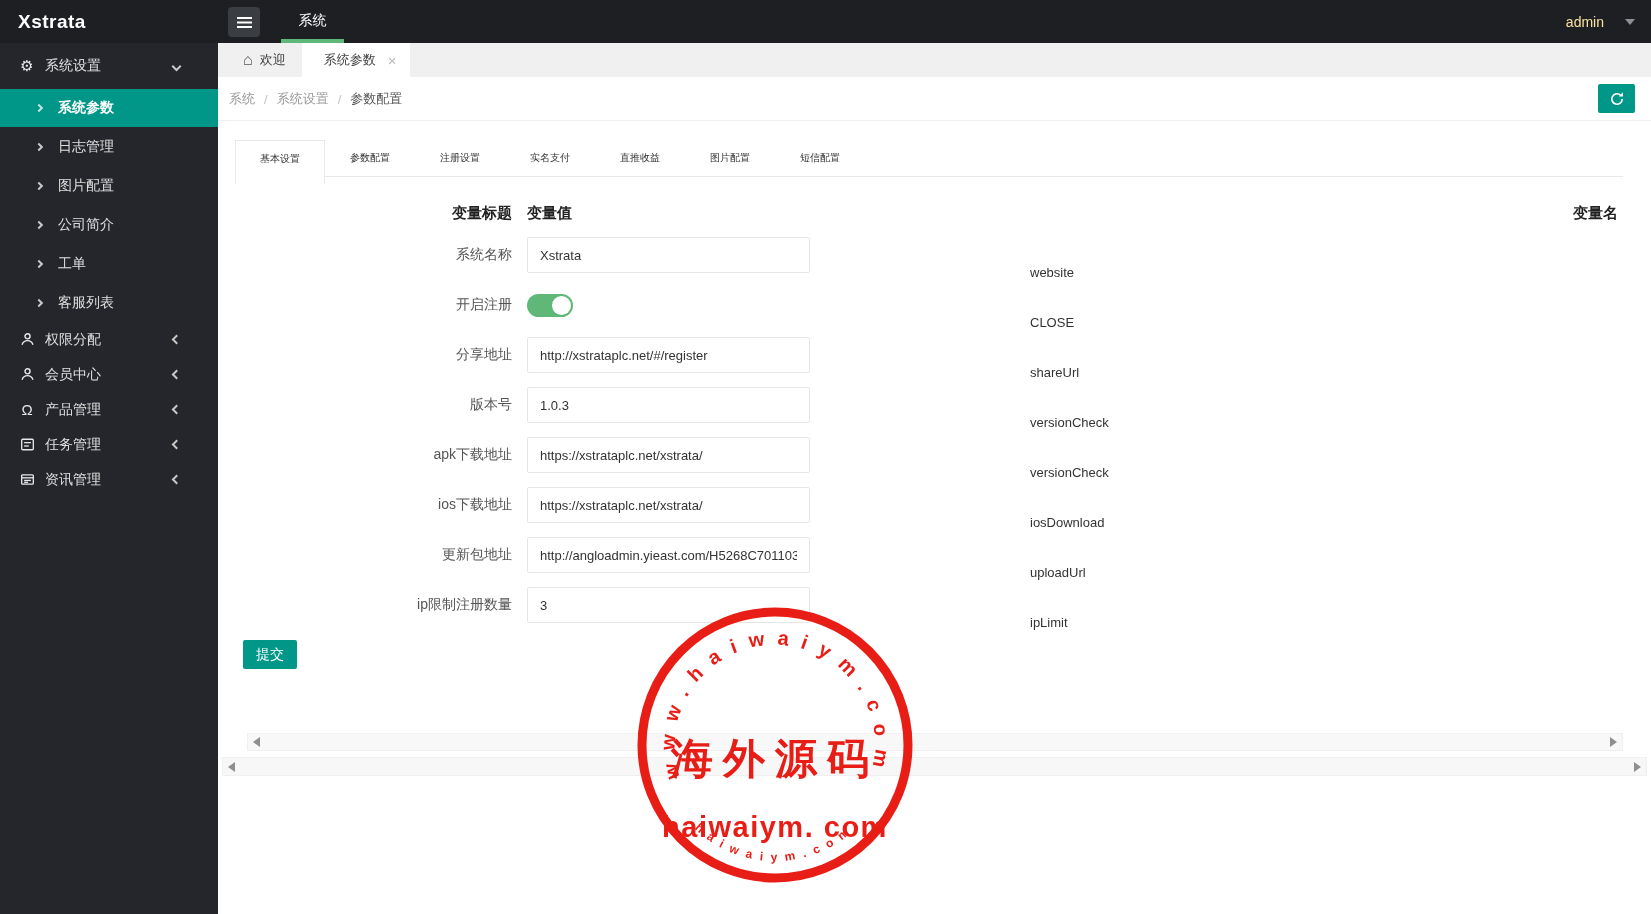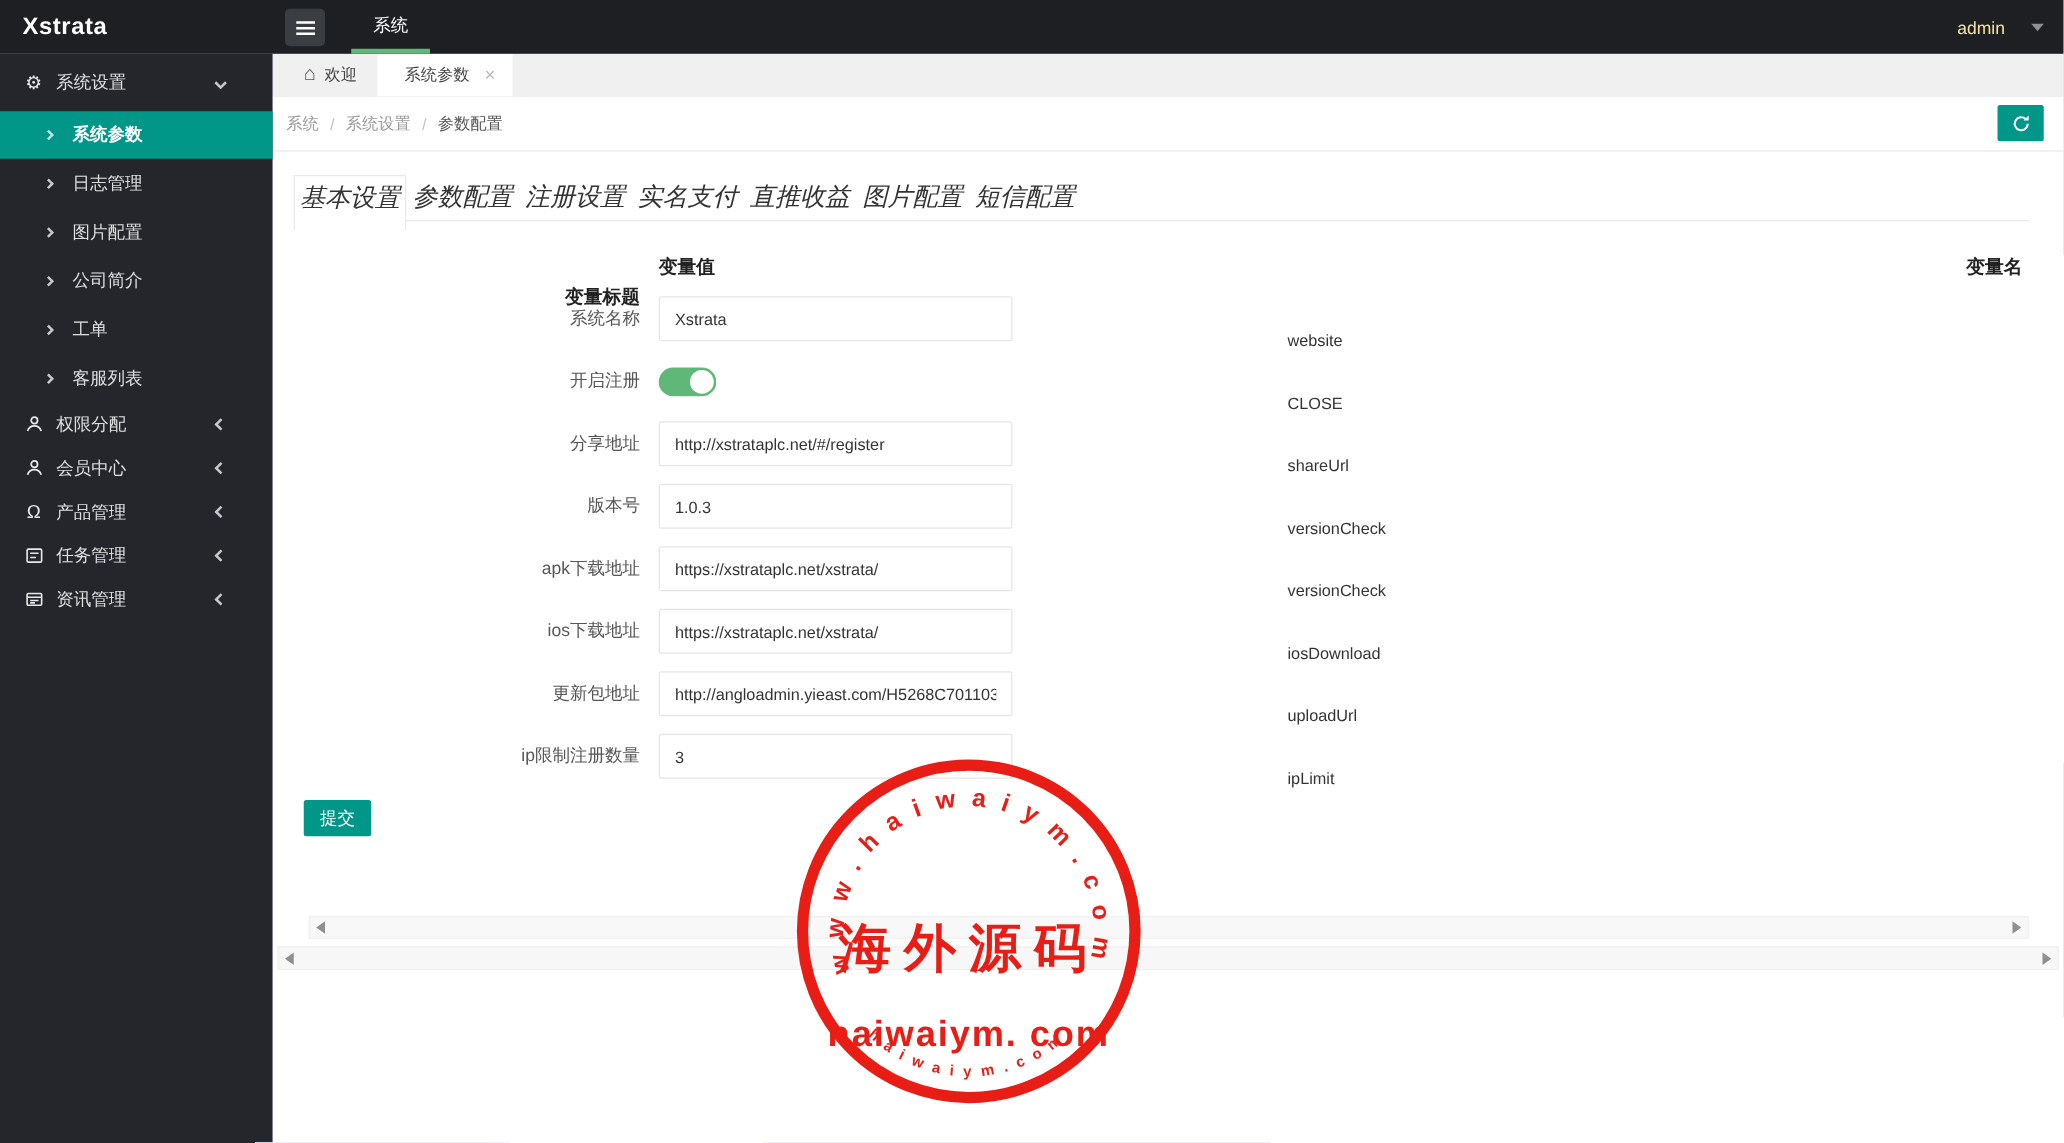--- a/index.html
+++ b/index.html
@@ -1,18 +1,18 @@
 <!DOCTYPE html>
 <html><head>
 <meta charset="utf-8">
 <style>
   * { margin:0; padding:0; box-sizing:border-box; }
   html,body { background:#fff; }
   body { font-family:"Liberation Sans","DejaVu Sans",sans-serif; }
-  .app { position:relative; width:1651px; height:914px; overflow:hidden; background:#c4b5fd; }
+  .app { position:relative; width:1651px; height:914px; overflow:hidden; background:#ef4444; }
 
   
   .topbar { position:absolute; left:0; top:0; width:1651px; height:43px; background:#1d1f23; z-index:10; }
   .logo { position:absolute; left:18px; top:0; height:43px; line-height:43px; color:#fff; font-size:19px; font-weight:bold; letter-spacing:.5px; }
   .hamburger { position:absolute; left:228px; top:7px; width:32px; height:30px; background:#3a3d42; border-radius:4px; display:flex; align-items:center; justify-content:center; cursor:pointer; }
   .hamburger svg { display:block; }
   .topnav-item { position:absolute; left:281px; top:0; width:63px; height:43px; line-height:41px; text-align:center; color:#fff; font-size:14px; cursor:pointer; border-bottom:4px solid #5FB878; }
   .usermenu { position:absolute; right:16px; top:0; height:43px; display:flex; align-items:center; gap:21px; cursor:pointer; }
   .usermenu .uname { color:#f8e3a1; font-size:14px; }
   .caret-down { width:0; height:0; border-left:5px solid transparent; border-right:5px solid transparent; border-top:6px solid #8d9094; }
@@ -45,25 +45,25 @@
   .crumb { color:#9a9a9a; }
   .crumb.current { color:#555; }
   .crumb-sep { color:#c2c2c2; margin:0 9px; }
   .refresh-btn { position:absolute; right:16px; top:7px; width:37px; height:29px; background:#009688; border-radius:2px; display:flex; align-items:center; justify-content:center; cursor:pointer; }
 
   
   .content { position:absolute; left:218px; top:121px; width:1433px; height:793px; background:#fff; }
 
   .card-tabs { position:absolute; left:17px; top:19px; width:1388px; height:44px; display:flex; align-items:flex-start; }
   .card-tabs::after { content:""; position:absolute; left:0; top:36px; width:100%; height:1px; background:#e9e9e9; }
-  .ctab { width:90px; height:36px; line-height:36px; text-align:center; font-size:20px; color:#333; cursor:pointer;font-style:italic; }
+  .ctab { width:90px; height:36px; line-height:36px; text-align:center; font-size:10px; color:#333; cursor:pointer; }
   .ctab.active { position:relative; z-index:2; height:44px; background:#fff; border:1px solid #e9e9e9; border-bottom:none; }
 
   .form-head { position:absolute; left:0; top:83px; width:1400px; display:flex; font-size:15px; font-weight:bold; color:#222; }
-  .fh1 { width:294px; text-align:right;margin-top:24px; }
+  .fh1 { width:294px; text-align:right; }
   .fh2 { width:518px; padding-left:15px; }
   .fh3 { flex:1;text-align:right; }
 
   .form-rows { position:absolute; left:0; top:109px; width:1400px; }
   .frow { height:50px; display:flex; align-items:center; }
   .flabel { width:294px; text-align:right; font-size:14px; color:#555; }
   .fvalue { width:518px; padding-left:15px; }
   .fvar { flex:1; font-size:13px; color:#333;margin-top:34px; }
   .finput { width:283px; height:36px; border:1px solid #e6e6e6; border-radius:2px; padding:0 12px; font-size:13px; color:#333; outline:none; background:#fff; font-family:"Liberation Sans","DejaVu Sans",sans-serif; }
   .toggle { position:relative; width:46px; height:23px; border-radius:12px; background:#5FB878; cursor:pointer; }

